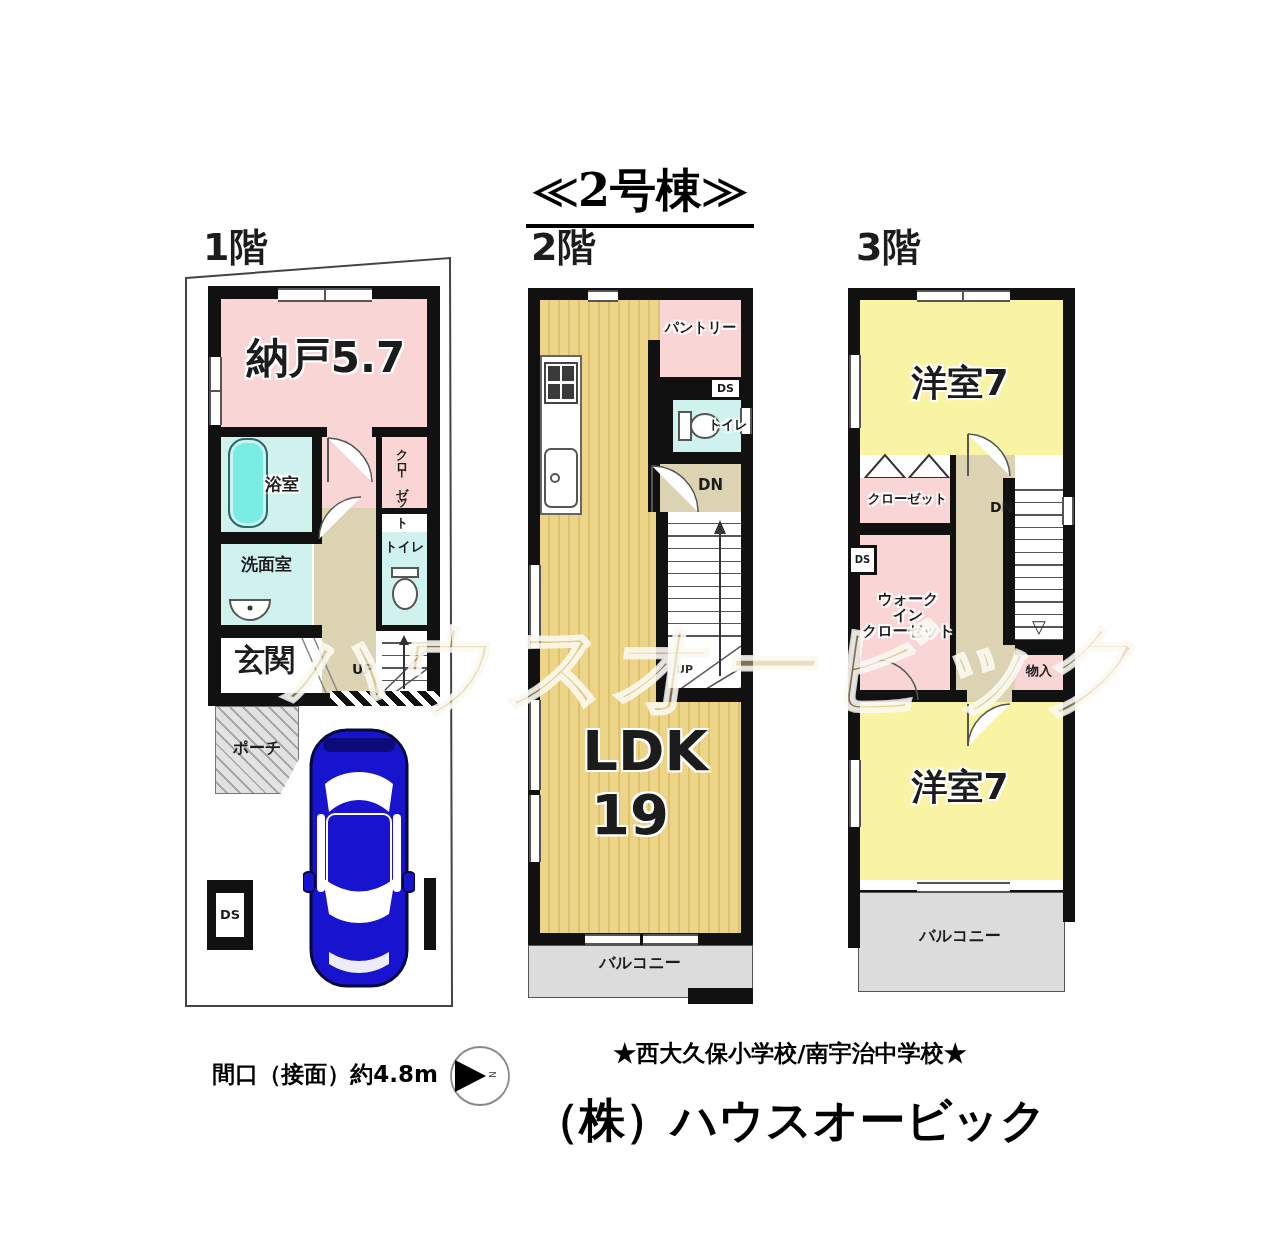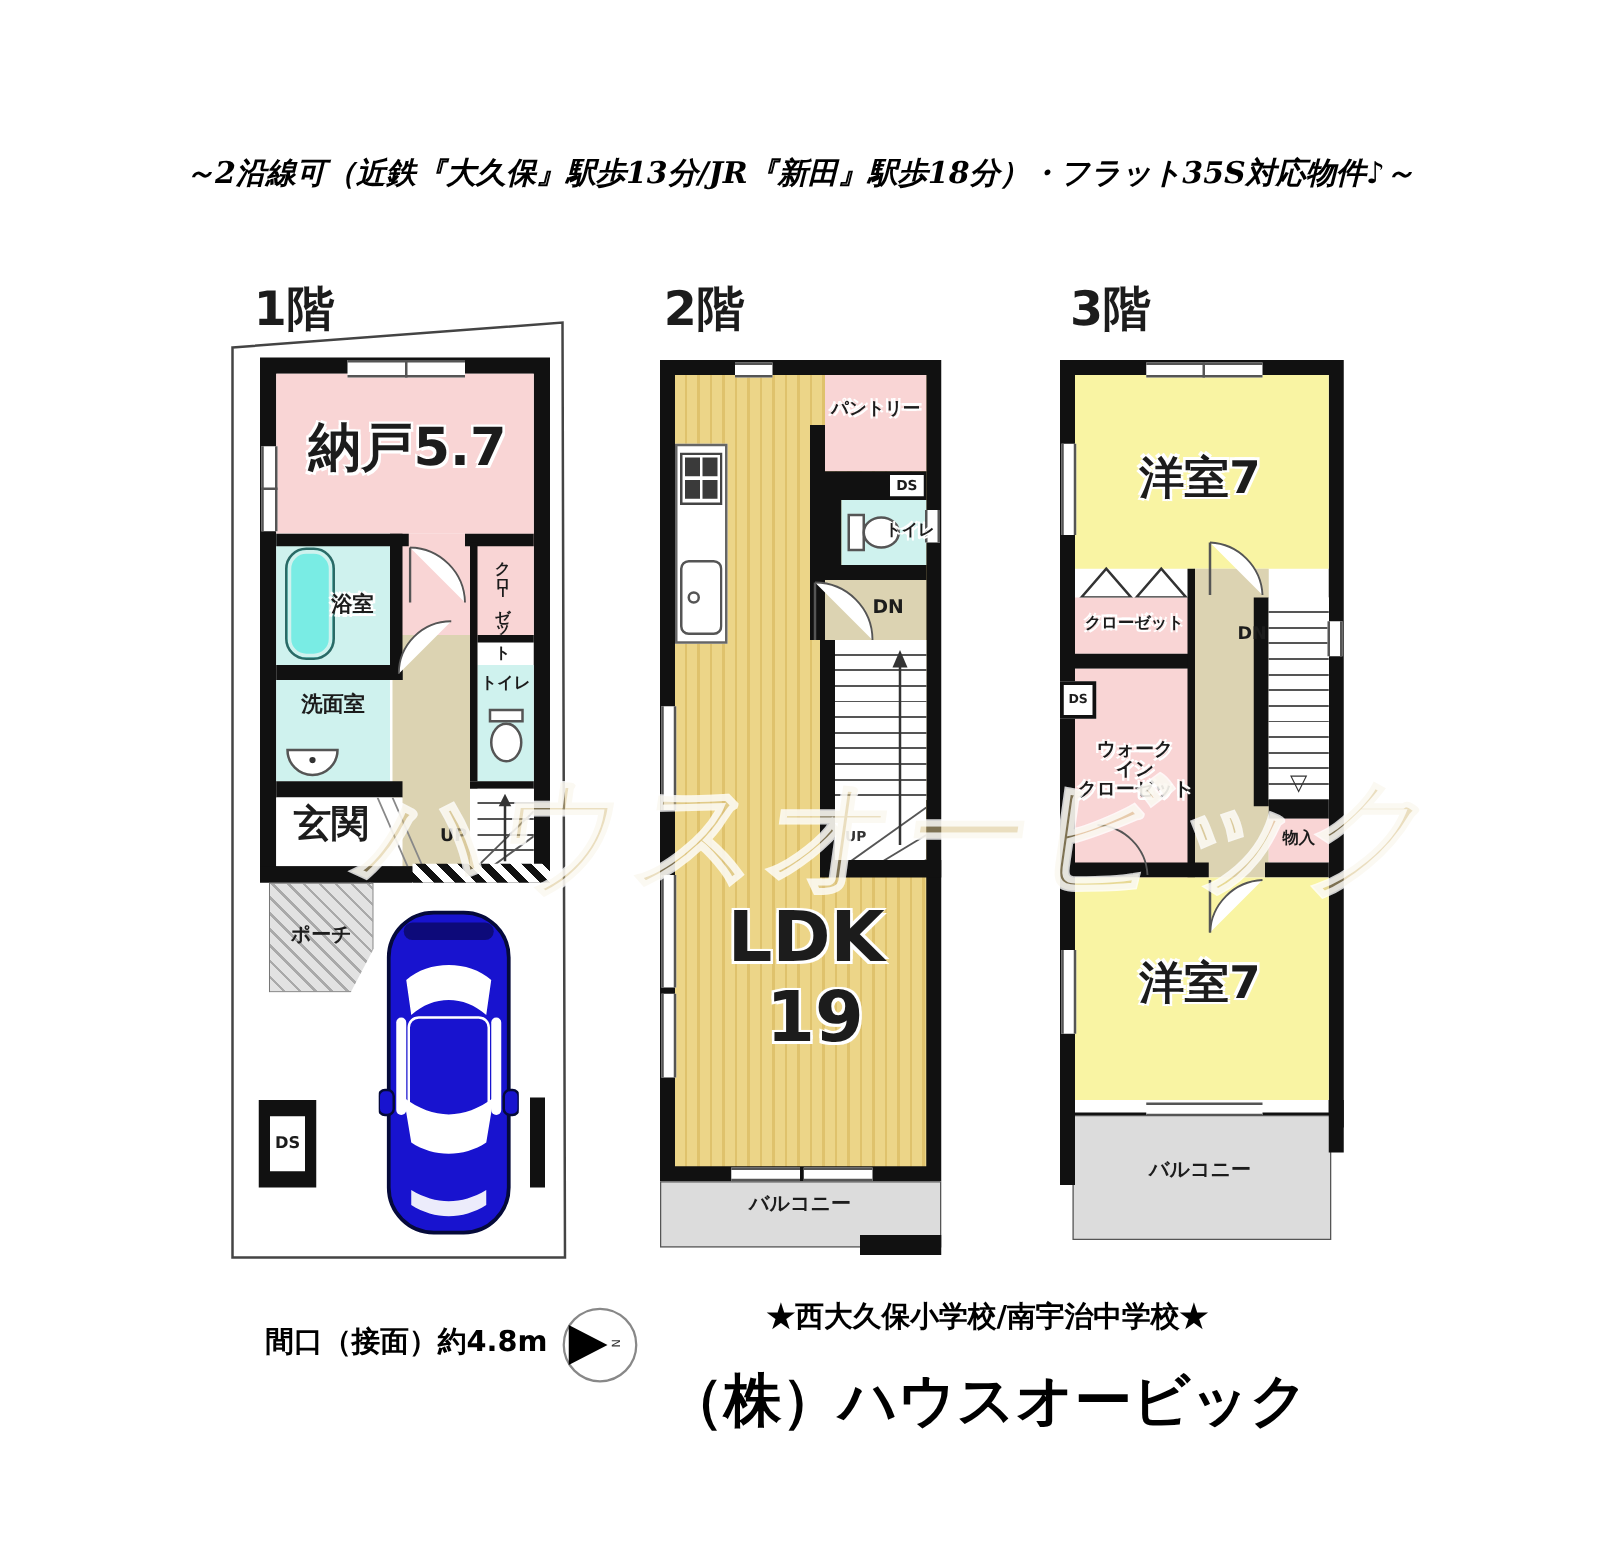--- a/index.html
+++ b/index.html
@@ -27,21 +27,23 @@
   .thin{border:1.5px solid #555;box-sizing:border-box;}
   .watermark{color:rgba(216,194,138,.55);-webkit-text-stroke:2.5px rgba(255,255,255,.8);
              font-weight:bold;letter-spacing:4px;transform:skewX(-8deg);white-space:nowrap;}
   svg{display:block;}
 </style>
 </head>
 <body>
 
 <div class="canvas">
 
-  <div class="abs serif bold ctr" style="left:0;top:122px;width:1280px;font-size:24px;font-style:italic;color:#000;">～2沿線可（近鉄『大久保』駅歩13分/JR『新田』駅歩18分）・フラット35S対応物件♪～</div>
+  <div class="abs" style="left:0;top:160px;width:1280px;text-align:center;">
+    <span class="serif bold" style="display:inline-block;font-size:46px;color:#000;border-bottom:4px solid #000;padding:0 6px 2px;">≪2号棟≫</span>
+  </div>
 
   <div class="abs sans lbl" style="left:203px;top:228px;font-size:38px;">1階</div>
   <div class="abs sans lbl" style="left:531px;top:228px;font-size:38px;">2階</div>
   <div class="abs sans lbl" style="left:856px;top:228px;font-size:38px;">3階</div>
 
   <svg class="abs" style="left:180px;top:252px;" width="280" height="762" viewBox="0 0 280 762">
     <polygon points="6,26 270,6 272,754 6,754" fill="none" stroke="#444" stroke-width="2"></polygon>
   </svg>
 
   <div class="abs wall" style="left:208px;top:286px;width:232px;height:420px;"></div>
@@ -209,21 +211,21 @@
   <div class="abs wall" style="left:688px;top:988px;width:65px;height:16px;"></div>
 
   <div class="abs ctr lbl halo" style="left:660px;top:320px;width:81px;font-size:14px;">
       <span>パントリー</span>
     </div>
   <div class="abs lbl halo" style="left:708px;top:418px;font-size:13px;"><span>トイレ</span></div>
   <div class="abs lbl" style="left:698px;top:478px;font-size:15px;"><span>DN</span></div>
   <div class="abs ctr lbl halo" style="left:560px;top:722px;width:170px;font-size:56px;">
       <span>LDK</span>
     </div>
-  <div class="abs ctr lbl halo" style="left:570px;top:786px;width:164px;font-size:56px;">
+  <div class="abs ctr lbl halo" style="left:548px;top:786px;width:164px;font-size:56px;">
       <span>19</span>
     </div>
   <div class="abs ctr lbl" style="left:560px;top:955px;width:160px;font-size:16px;">
       <span>バルコニー</span>
     </div>
 
   <div class="abs wall" style="left:848px;top:288px;width:227px;height:614px;"></div>
   <div class="abs" style="left:860px;top:300px;width:203px;height:590px;background:#fff;"></div>
 
   <div class="abs room-yellow" style="left:860px;top:300px;width:203px;height:155px;"></div>

